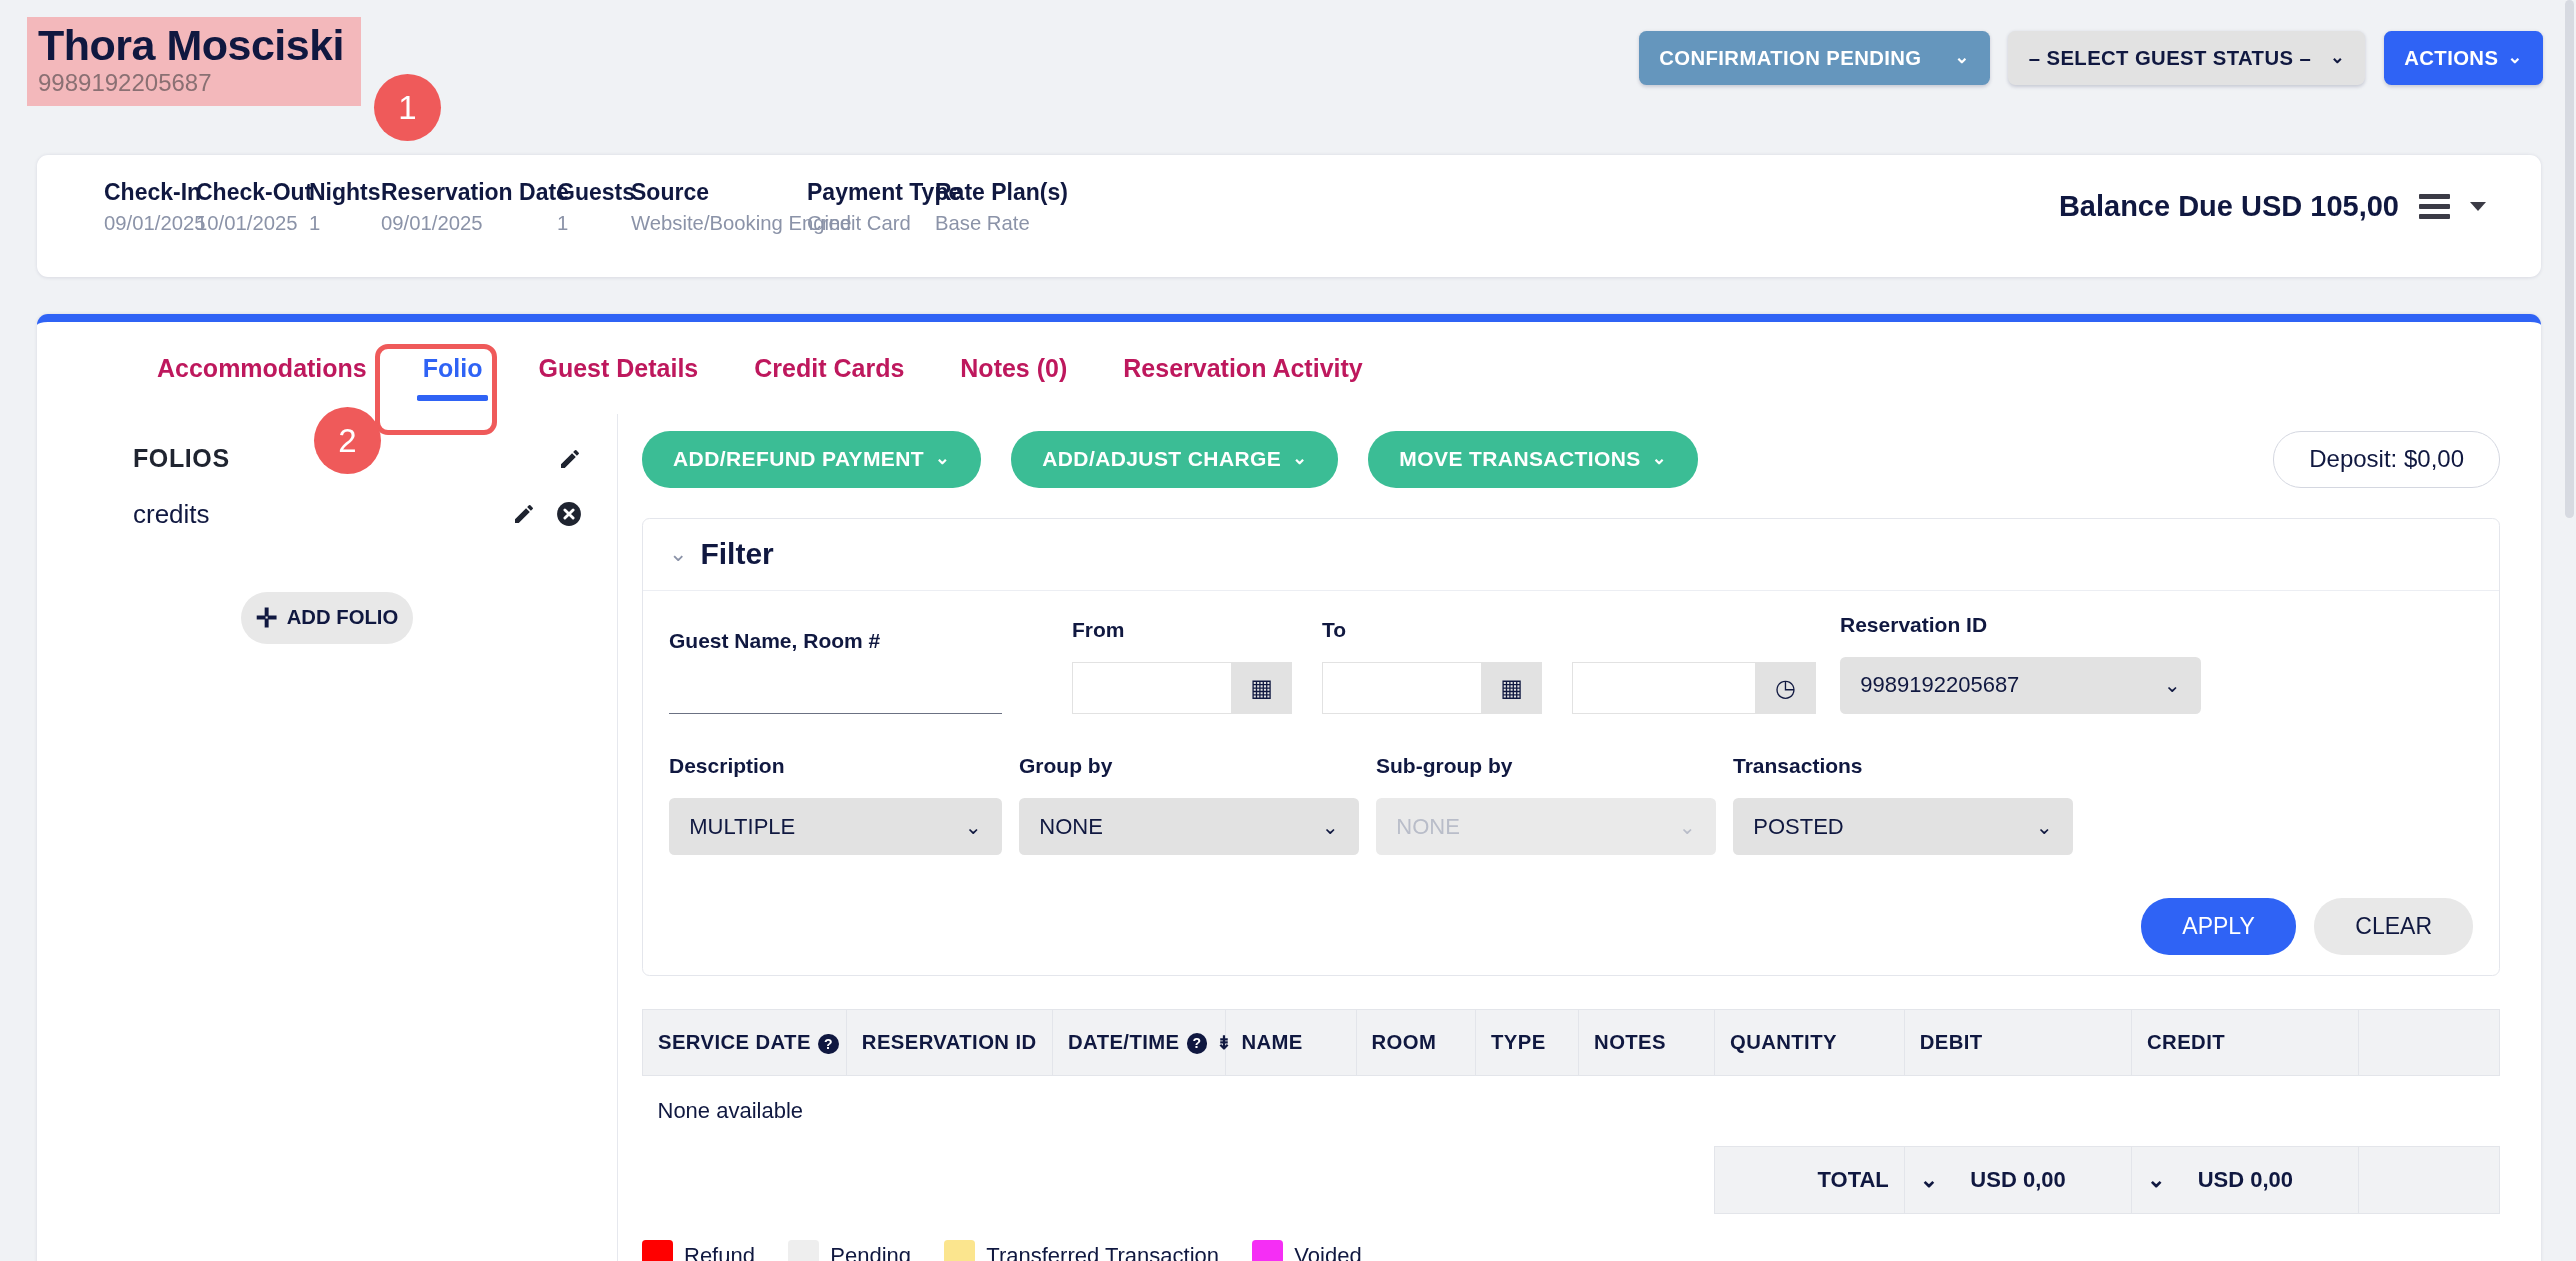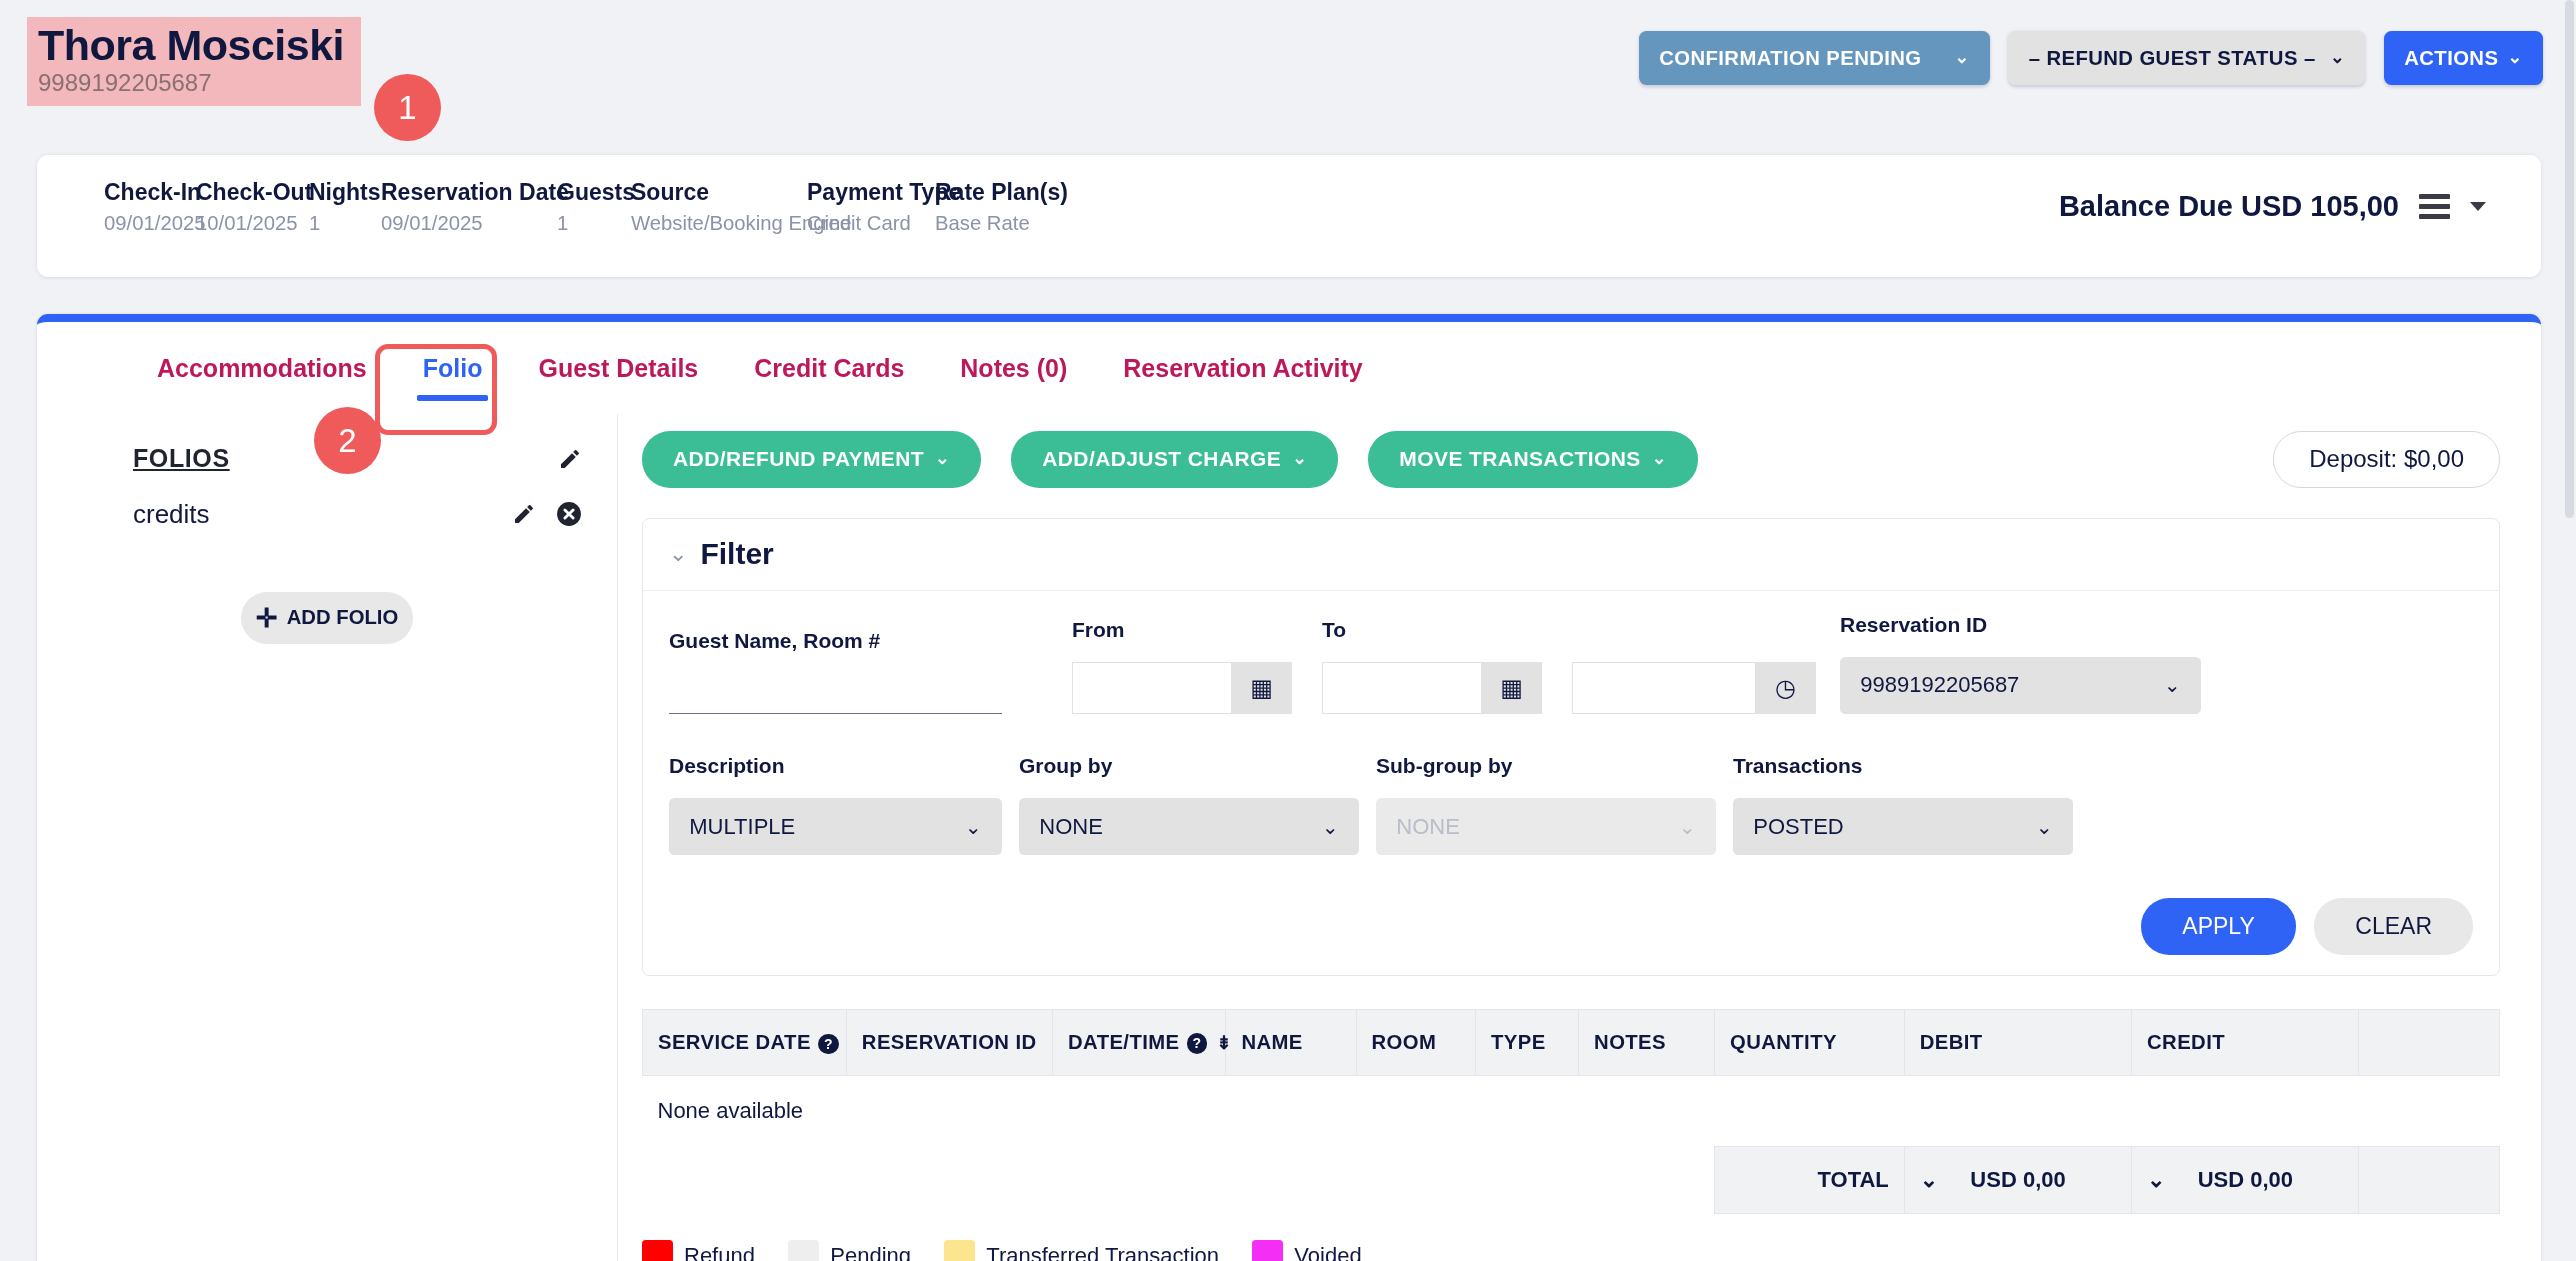--- a/index.html
+++ b/index.html
@@ -82,21 +82,21 @@
     height: 6.5px; background: #2f63f5; border-radius: 1.8px;
   }
 
   
   .body-area { display: flex; padding: 0; }
   .folios {
     width: 581px; flex: 0 0 581px; padding: 18.5px 0 0 0;
     border-right: 0.9px solid #e6e8ee; min-height: 841px;
   }
   .folios-head { display: flex; align-items: center; justify-content: space-between; padding: 0 35px 0 96px; height: 52px; }
-  .folios-title { font-size: 25px; font-weight: bold; letter-spacing: 0.6px; color: #1f2430; text-decoration: underline; }
+  .folios-title { font-size: 25px; font-weight: bold; letter-spacing: 0.6px; color: #1f2430; }
   .pencil { width: 24px; height: 24px; cursor: pointer; }
   .folio-row {
     display: flex; align-items: center; justify-content: space-between;
     height: 59px; padding: 0 35px 0 96px; cursor: pointer; font-size: 26px;
   }
   .folio-row.sel { background: #2f63f5; color: #fff; }
   .folio-icons { display: flex; align-items: center; gap: 20.3px; }
   .xcircle { width: 26px; height: 26px; cursor: pointer; }
   .add-folio {
     margin: 48px auto 0; width: 172px; height: 52px; background: #e8e8e8;
@@ -189,21 +189,21 @@
     </div>
 
     <div class="marker marker-1">1</div>
 
     <div class="top-controls">
       <div class="pill-btn btn-status">
         <span>CONFIRMATION PENDING</span>
         <span class="chev">⌄</span>
       </div>
       <div class="pill-btn btn-guest-status">
-        <span>– REFUND GUEST STATUS –</span>
+        <span>– SELECT GUEST STATUS –</span>
         <span class="chev">⌄</span>
       </div>
       <div class="pill-btn btn-actions">
         <span>ACTIONS</span>
         <span class="chev">⌄</span>
       </div>
     </div>
   </div>
 
   <div class="summary-card">

